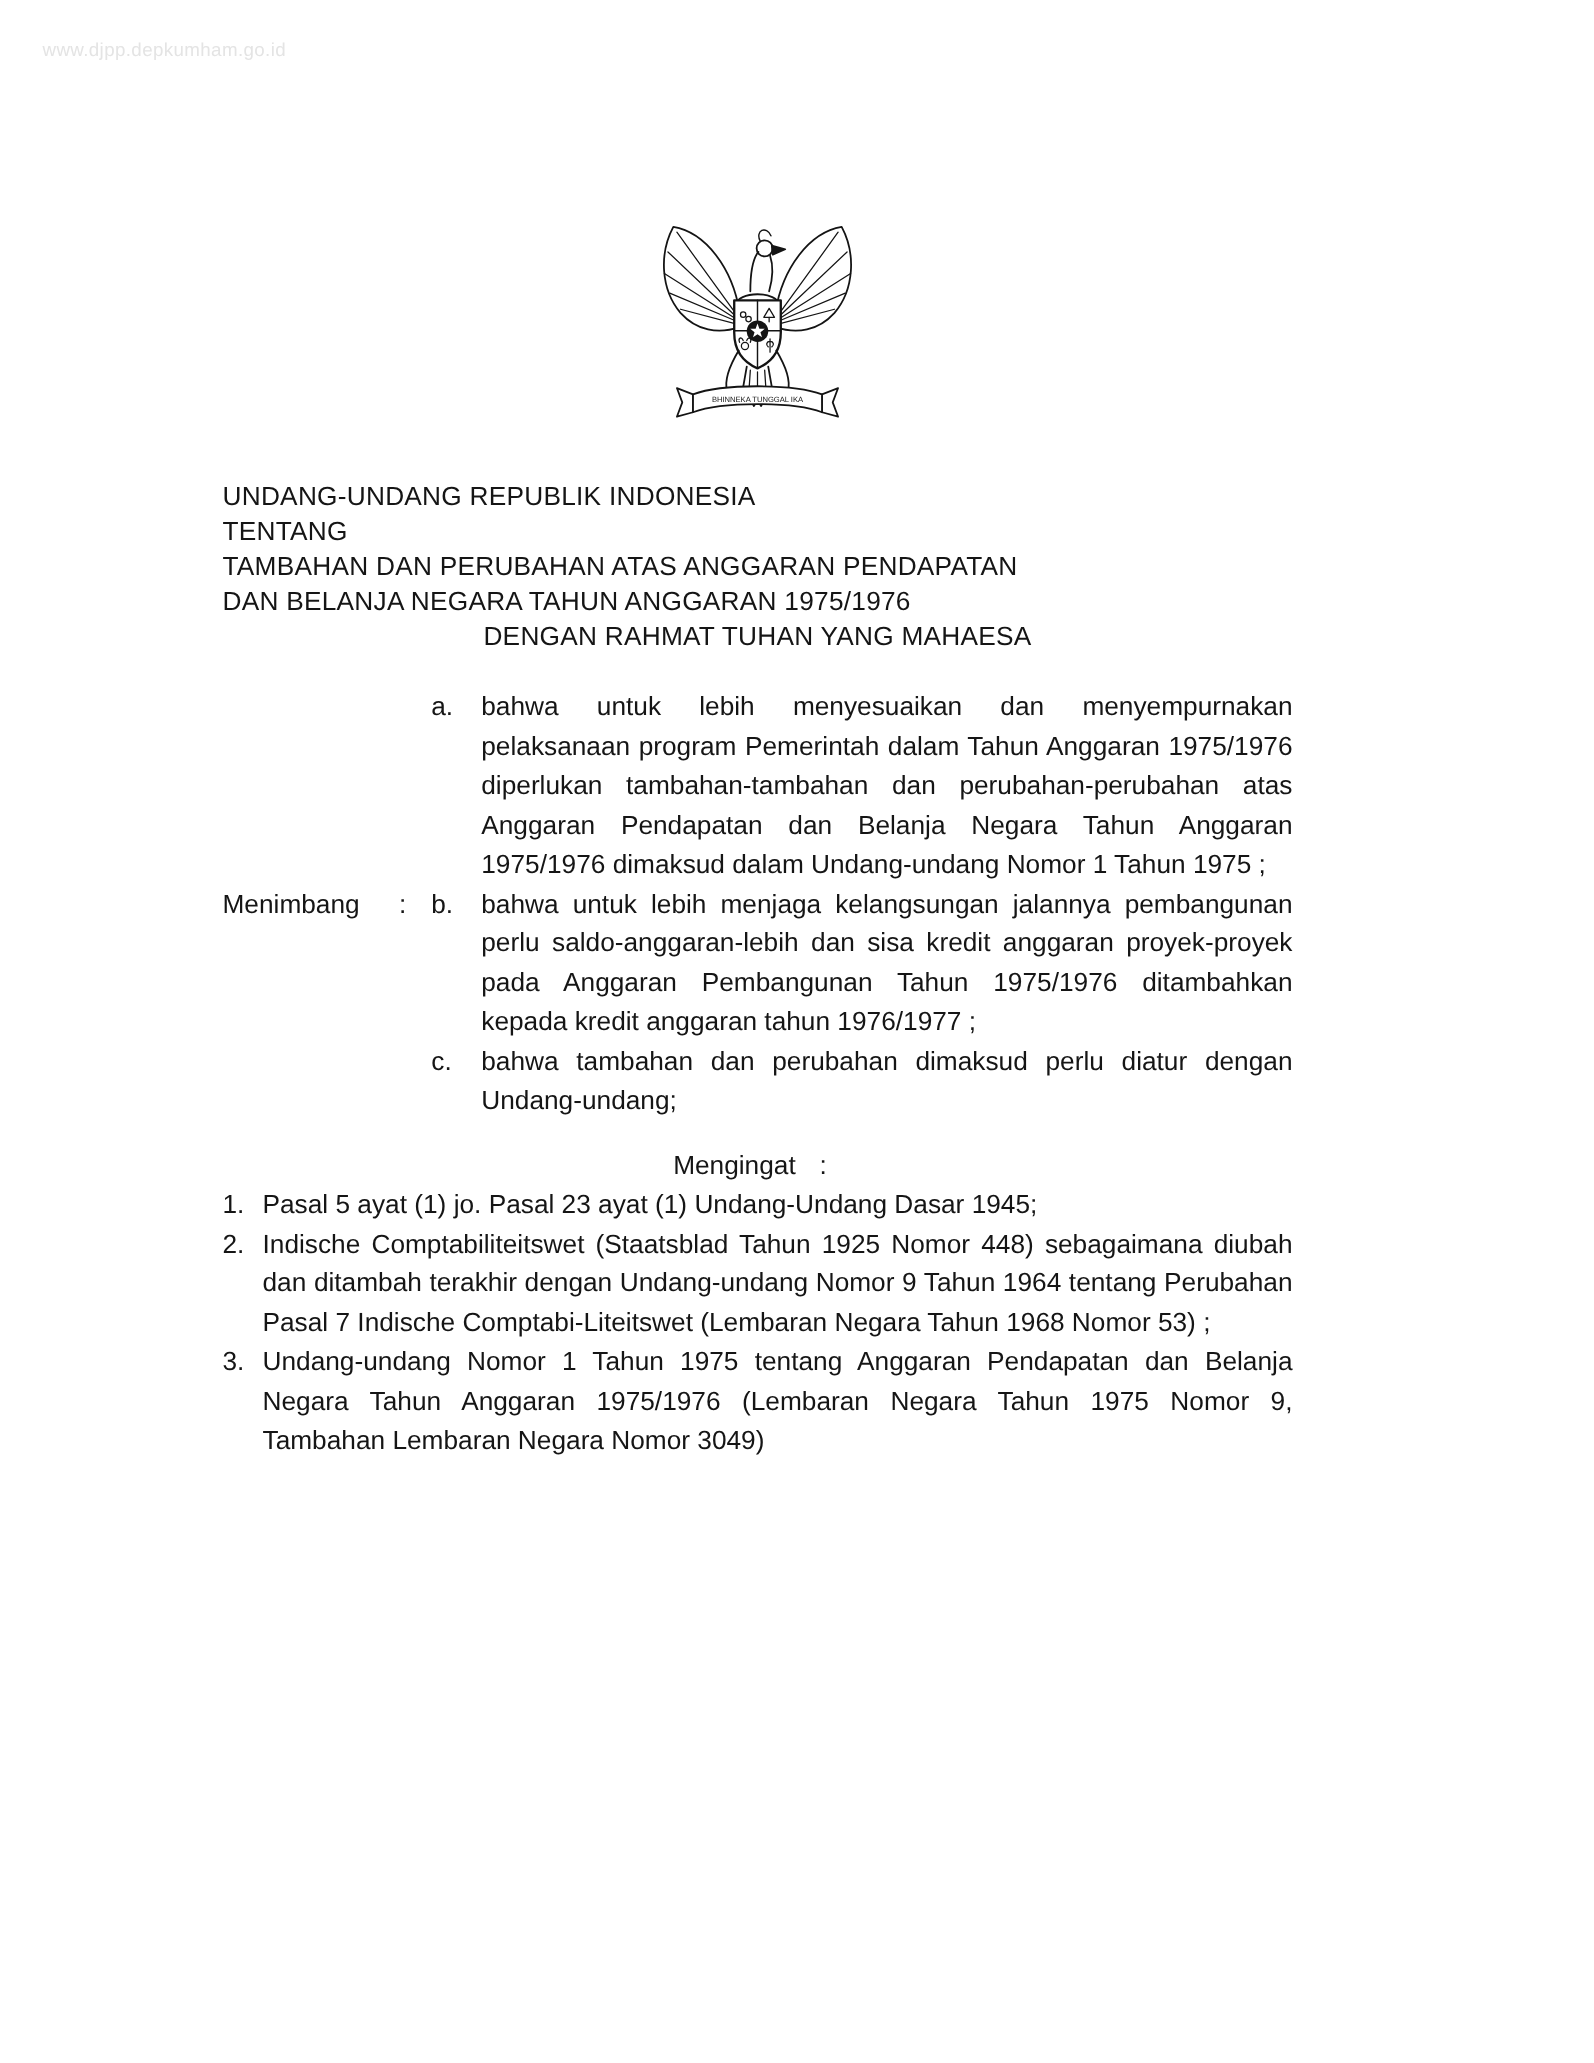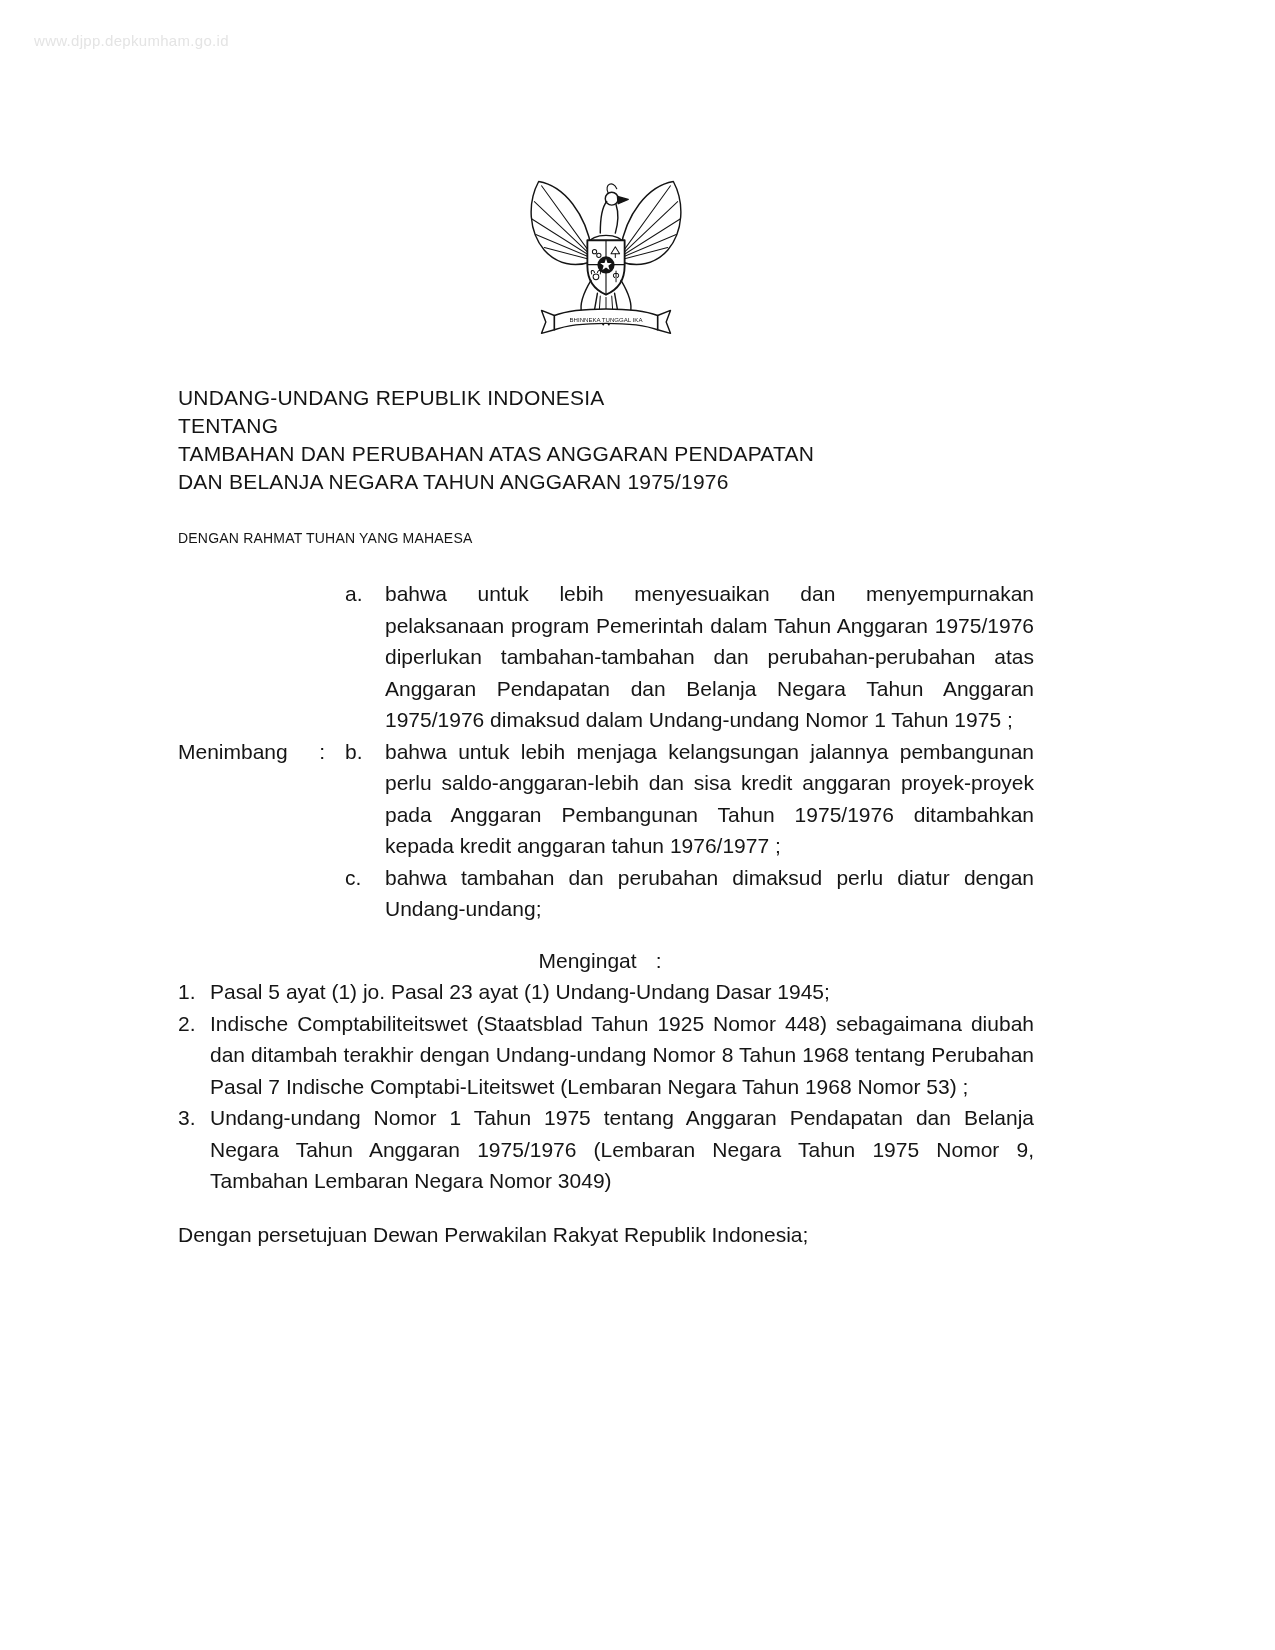--- a/index.html
+++ b/index.html
@@ -36,22 +36,22 @@
     line-height: 0;
   }
   .title-block {
     margin-top: 32px;
     text-align: left;
     font-size: 21px;
     line-height: 28px;
     letter-spacing: 0.2px;
   }
   .center-line {
-    margin-top: 28px;
-    font-size: 14px;
+    text-align: center;
+    font-size: 21px;
     line-height: 28px;
     letter-spacing: 0.2px;
   }
   .section {
     display: flex;
     align-items: center;
     font-size: 21px;
     line-height: 31.5px;
   }
   .section.menimbang { margin-top: 26px; }
@@ -191,25 +191,24 @@
         <span>Mengingat</span>
         <span>:</span>
       </div>
       <div class="items">
         <div class="item">
           <div class="marker">1.</div>
           <div class="itext">Pasal 5 ayat (1) jo. Pasal 23 ayat (1) Undang-Undang Dasar 1945;</div>
         </div>
         <div class="item">
           <div class="marker">2.</div>
-          <div class="itext">Indische Comptabiliteitswet (Staatsblad Tahun 1925 Nomor 448) sebagaimana diubah dan ditambah terakhir dengan Undang-undang Nomor 8 Tahun 1968 tentang Perubahan Pasal 7 Indische Comptabi-Liteitswet (Lembaran Negara Tahun 1968 Nomor 53) ;</div>
+          <div class="itext">Indische Comptabiliteitswet (Staatsblad Tahun 1925 Nomor 448) sebagaimana diubah dan ditambah terakhir dengan Undang-undang Nomor 9 Tahun 1964 tentang Perubahan Pasal 7 Indische Comptabi-Liteitswet (Lembaran Negara Tahun 1968 Nomor 53) ;</div>
         </div>
         <div class="item">
           <div class="marker">3.</div>
           <div class="itext">Undang-undang Nomor 1 Tahun 1975 tentang Anggaran Pendapatan dan Belanja Negara Tahun Anggaran 1975/1976 (Lembaran Negara Tahun 1975 Nomor 9, Tambahan Lembaran Negara Nomor 3049)</div>
         </div>
       </div>
     </div>
 
-    <div class="closing">Dengan persetujuan Dewan Perwakilan Rakyat Republik Indonesia;</div>
 
   </div>
 </div>
 
 </body></html>

